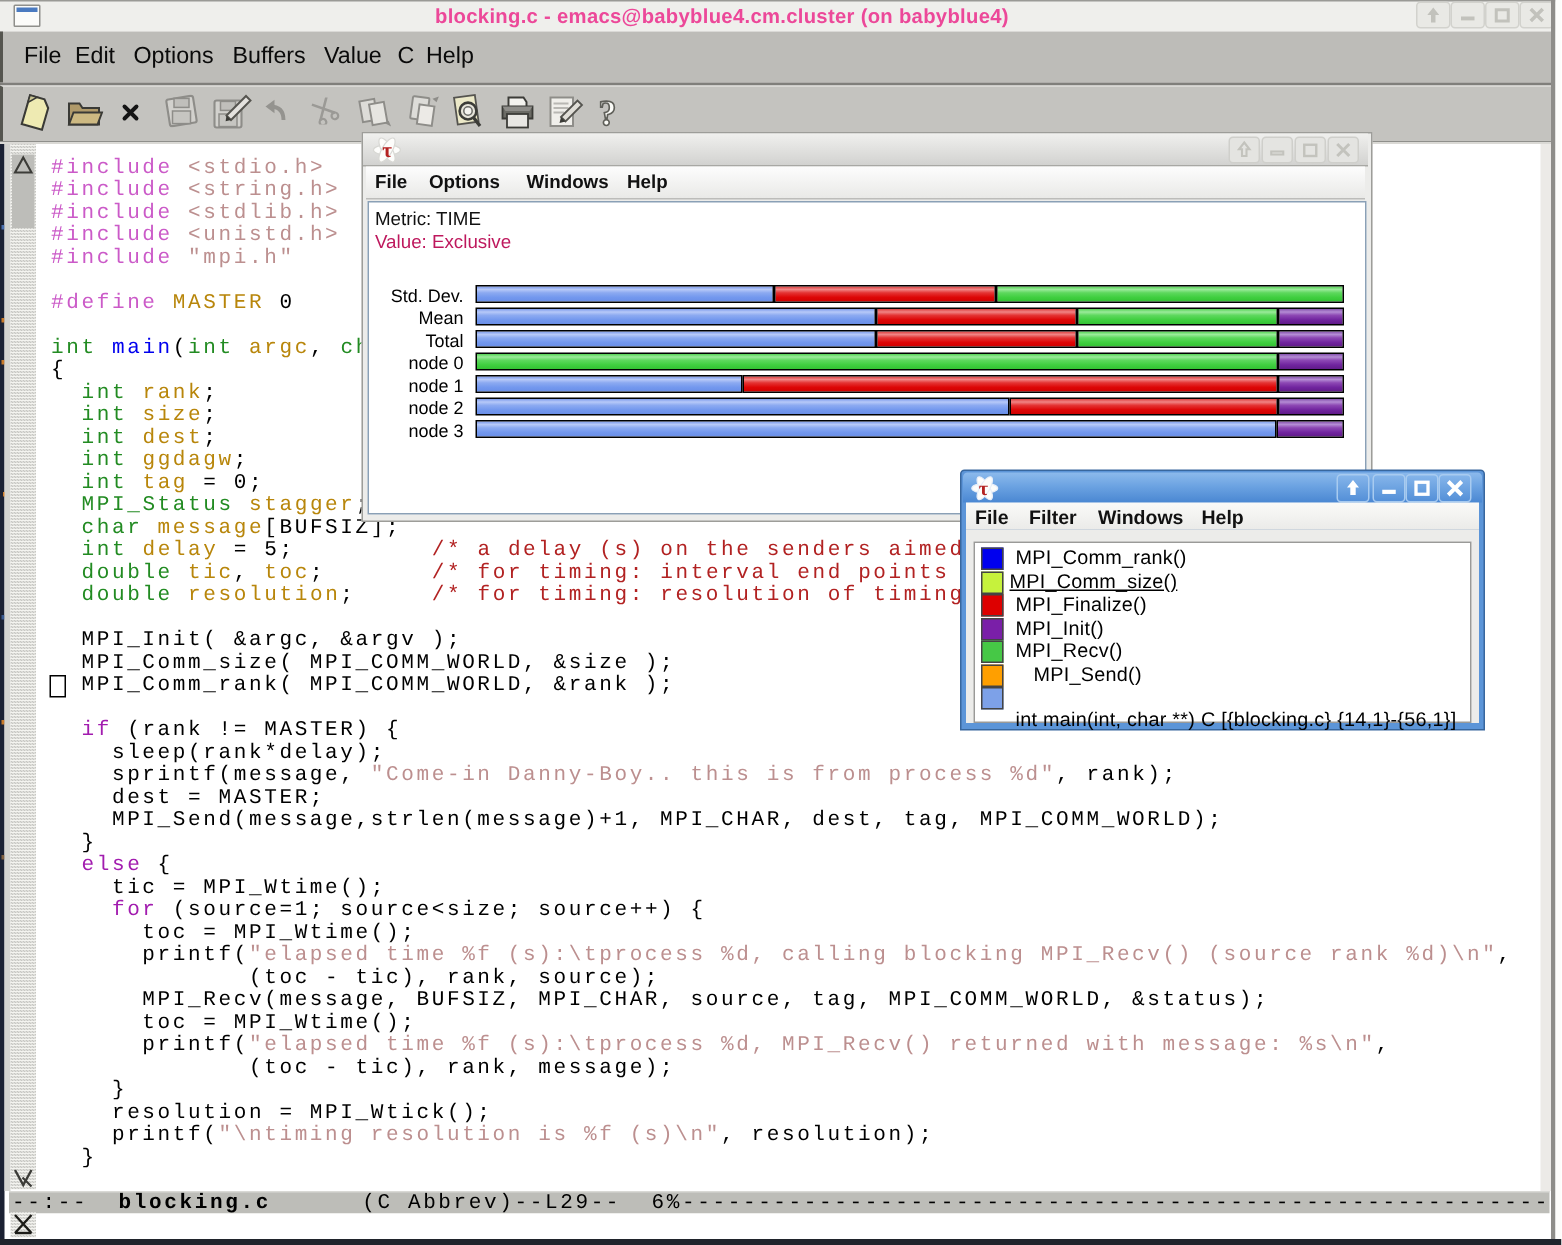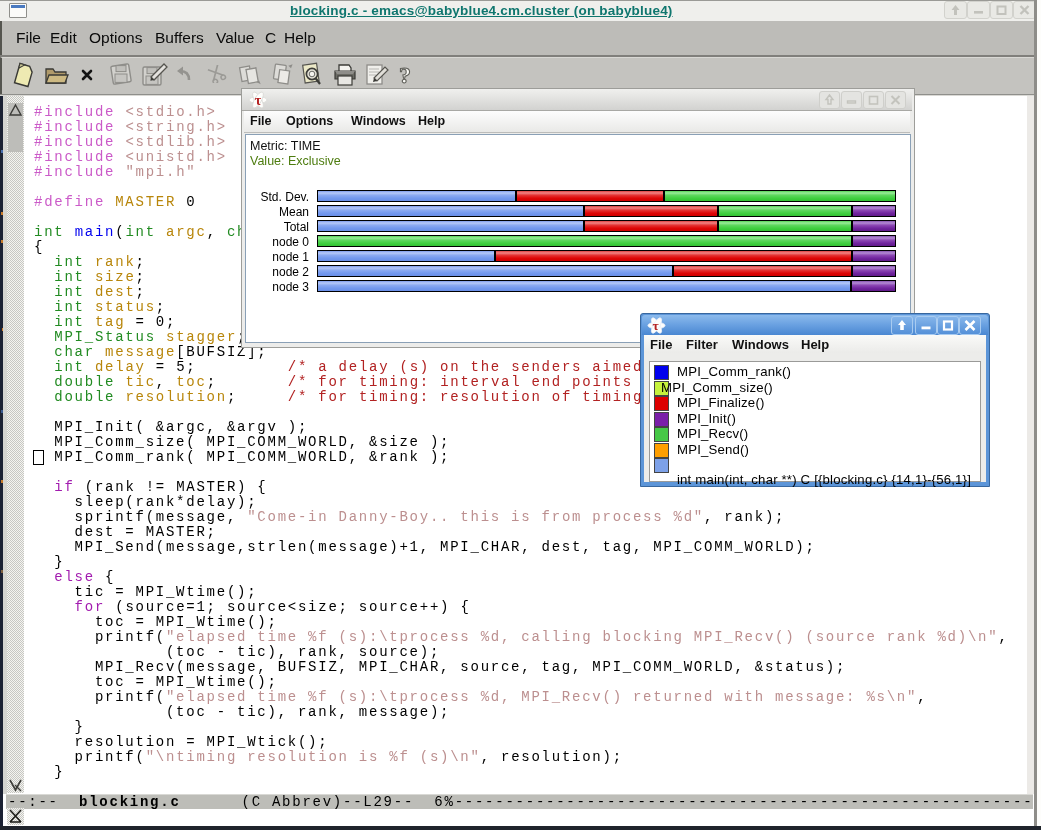--- a/index.html
+++ b/index.html
@@ -1,21 +1,21 @@
 <!DOCTYPE html>
 <html><head>
 <meta charset="utf-8">
 <style>
   html,body{margin:0;padding:0;}
   body{width:1041px;height:830px;position:relative;overflow:hidden;background:#ffffff;
        font-family:"Liberation Sans", sans-serif;}
   .abs{position:absolute;}
   
   #titlebar{left:0;top:0;width:1037px;height:20px;background:#efefec;border-top:1px solid #9a9a96;}
-  #titletext{left:290px;top:3px;font:bold 13.5px "Liberation Sans",sans-serif;color:#0f766e;letter-spacing:0.2px;text-decoration:underline;}
+  #titletext{left:290px;top:3px;font:bold 13.5px "Liberation Sans",sans-serif;color:#ec4899;letter-spacing:0.2px;}
   .tbtn{top:1px;width:21px;height:16px;background:#e9e9e5;border:1px solid #d2d2cd;border-radius:3px;
         color:#bdbdb7;text-align:center;font:bold 11px "Liberation Sans",sans-serif;line-height:15px;}
   #menubar{left:0;top:21px;width:1034px;height:34px;background:#bdbcb8;border-left:2px solid #55554f;}
   #menubar span{position:absolute;top:8px;font:15.5px "Liberation Sans",sans-serif;color:#0a0a0a;}
   #mbsep{left:0;top:55px;width:1034px;height:2px;background:#807f7b;}
   #toolbar{left:0;top:57px;width:1034px;height:36px;background:#c4c3bf;border-top:1px solid #d9d8d4;
            border-left:2px solid #55554f;}
   #tbsep{left:0;top:94px;width:1034px;height:2px;background:linear-gradient(#8f8f8b 50%,#dad9d5 50%);}
   #textarea{left:0;top:96px;width:1037px;height:698px;background:#ffffff;}
   #leftdark{left:0;top:96px;width:3px;height:734px;background:#1b2133;}
@@ -217,21 +217,21 @@
 <span class="pp">#include</span> <span class="st">&lt;unistd.h&gt;</span>
 <span class="pp">#include</span> <span class="st">"mpi.h"</span>
 
 <span class="pp">#define</span> <span class="va">MASTER</span> 0
 
 <span class="ty">int</span> <span class="fn">main</span>(<span class="ty">int</span> <span class="va">argc</span>, <span class="ty">char</span> *<span class="va">argv</span>[])
 {
   <span class="ty">int</span> <span class="va">rank</span>;
   <span class="ty">int</span> <span class="va">size</span>;
   <span class="ty">int</span> <span class="va">dest</span>;
-  <span class="ty">int</span> <span class="va">status</span>;
+  <span class="ty">int</span> <span class="va">ggdagw</span>;
   <span class="ty">int</span> <span class="va">tag</span> = 0;
   <span class="ty">MPI_Status</span> <span class="va">stagger</span>;
   <span class="ty">char</span> <span class="va">message</span>[BUFSIZ];
   <span class="ty">int</span> <span class="va">delay</span> = 5;         <span class="cm">/* a delay (s) on the senders aimed at stagger (s) */</span>
   <span class="ty">double</span> <span class="va">tic</span>, <span class="va">toc</span>;       <span class="cm">/* for timing: interval end points aligned (s) */</span>
   <span class="ty">double</span> <span class="va">resolution</span>;     <span class="cm">/* for timing: resolution of timing calls (s) */</span>
 
   MPI_Init( &amp;argc, &amp;argv );
   MPI_Comm_size( MPI_COMM_WORLD, &amp;size );
   MPI_Comm_rank( MPI_COMM_WORLD, &amp;rank );
@@ -287,21 +287,21 @@
         <path d="M5.5 4 L13.5 12 M13.5 4 L5.5 12" stroke="#c3c3bd" stroke-width="2"></path>
       </svg></div>
   <div class="abs" id="ppmenu">
     <span style="left:6px;">File</span>
     <span style="left:42px;">Options</span>
     <span style="left:107px;">Windows</span>
     <span style="left:174px;">Help</span>
   </div>
   <div class="abs" id="ppcontent"></div>
   <div class="abs" style="left:8px;top:50px;font:12.5px 'Liberation Sans',sans-serif;color:#111;">Metric: TIME</div>
-  <div class="abs" style="left:8px;top:65px;font:12.5px 'Liberation Sans',sans-serif;color:#4d7c0f;">Value: Exclusive</div>
+  <div class="abs" style="left:8px;top:65px;font:12.5px 'Liberation Sans',sans-serif;color:#be185d;">Value: Exclusive</div>
   <div id="chart">
       <div class="rowlab" style="left:7px;top:101px;">Std. Dev.</div>
       <div class="bar bblue" style="left:75px;top:101px;width:197px;"></div>
       <div class="bar bred" style="left:274px;top:101px;width:146px;"></div>
       <div class="bar bgreen" style="left:422px;top:101px;width:230px;"></div>
       <div class="rowlab" style="left:7px;top:116px;">Mean</div>
       <div class="bar bblue" style="left:75px;top:116px;width:265px;"></div>
       <div class="bar bred" style="left:342px;top:116px;width:132px;"></div>
       <div class="bar bgreen" style="left:476px;top:116px;width:132px;"></div>
       <div class="bar bpurp" style="left:610px;top:116px;width:42px;"></div>
@@ -354,25 +354,25 @@
     <span style="left:42px;">Filter</span>
     <span style="left:88px;">Windows</span>
     <span style="left:157px;">Help</span>
   </div>
   <div class="abs" id="lgcontent"></div>
   <div class="abs" id="lginner"></div>
   <div id="legend">
       <div class="sq" style="left:13px;top:51px;background:#0000ee;"></div>
       <div class="lgrow" style="left:36px;top:50px;">MPI_Comm_rank()</div>
       <div class="sq" style="left:13px;top:66.5px;background:#c6f23c;"></div>
-      <div class="lgrow" style="left:20px;top:65.5px;">MPI_Comm_size()</div>
+      <div class="lgrow" style="left:32px;top:65.5px;text-decoration:underline;">MPI_Comm_size()</div>
       <div class="sq" style="left:13px;top:82px;background:#dd0000;"></div>
       <div class="lgrow" style="left:36px;top:81px;">MPI_Finalize()</div>
       <div class="sq" style="left:13px;top:97.5px;background:#7a1fa8;"></div>
       <div class="lgrow" style="left:36px;top:96.5px;">MPI_Init()</div>
       <div class="sq" style="left:13px;top:113px;background:#46c846;"></div>
       <div class="lgrow" style="left:36px;top:112px;">MPI_Recv()</div>
       <div class="sq" style="left:13px;top:128.5px;background:#ff9f00;"></div>
-      <div class="lgrow" style="left:36px;top:127.5px;text-align:right;">MPI_Send()</div>
+      <div class="lgrow" style="left:48px;top:127.5px;text-align:right;">MPI_Send()</div>
       <div class="sq" style="left:13px;top:144px;background:#7da1e8;"></div>
       <div class="lgrow" style="left:36px;top:143px;margin-top:15px;">int main(int, char **) C [{blocking.c} {14,1}-{56,1}]</div>
     </div>
 </div>
 
 </body></html>

